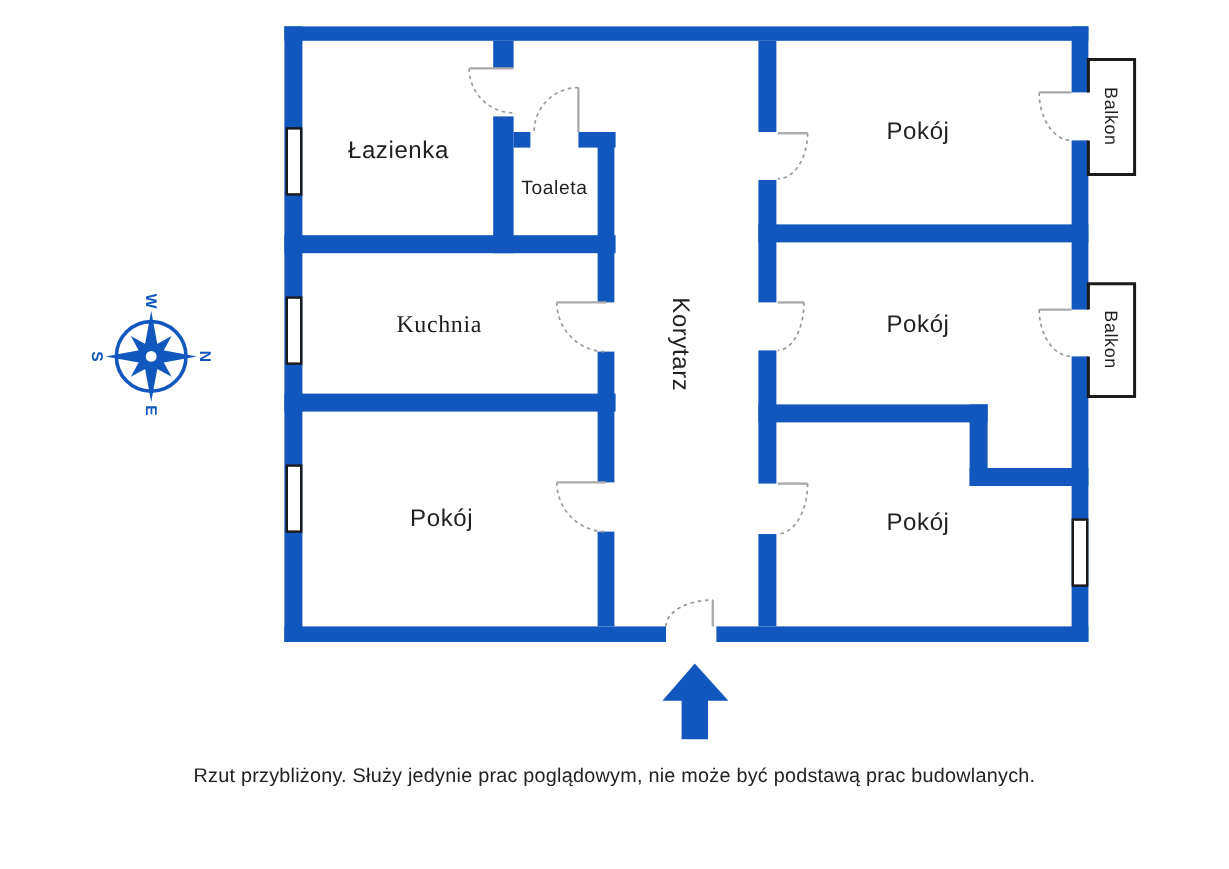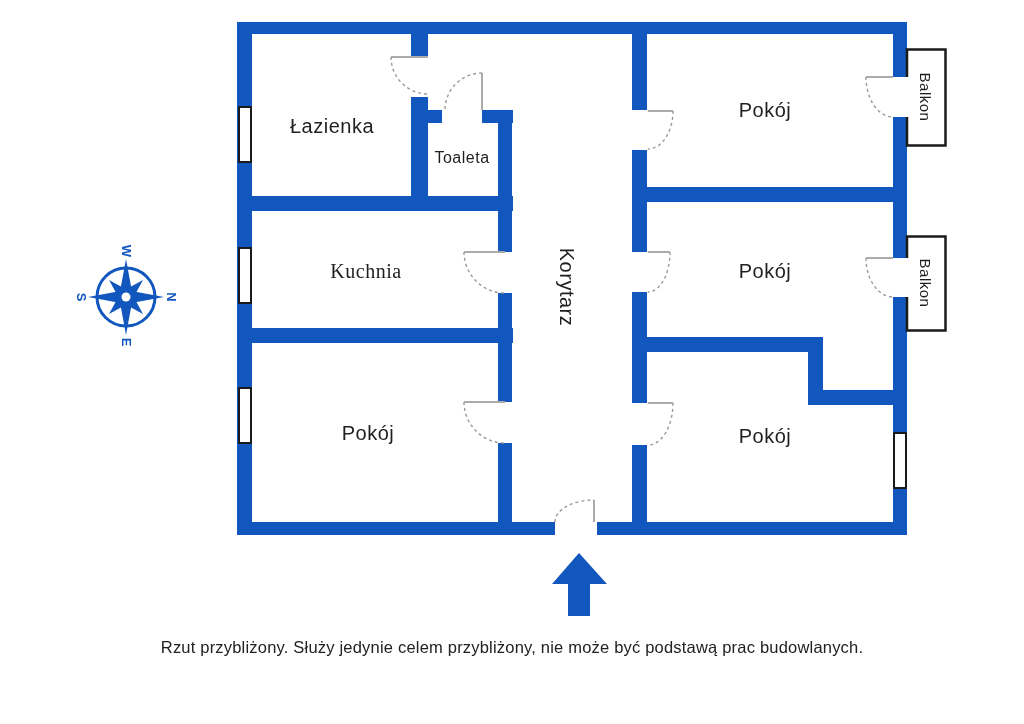--- a/index.html
+++ b/index.html
@@ -132,14 +132,14 @@
   <div class="room-label" style="left:765px;top:271px;">Pokój</div>
   <div class="room-label" style="left:765px;top:436px;">Pokój</div>
   <div class="balkon-label" style="left:925px;top:97px;">Balkon</div>
   <div class="balkon-label" style="left:925px;top:283px;">Balkon</div>
 
   <div class="compass-letter" style="left:126px;top:251px;">W</div>
   <div class="compass-letter" style="left:171px;top:297px;">N</div>
   <div class="compass-letter" style="left:126px;top:342px;">E</div>
   <div class="compass-letter" style="left:81px;top:297px;">S</div>
 
-  <div class="caption">Rzut przybliżony. Służy jedynie celem przybliżony, nie może być podstawą prac budowlanych.</div>
+  <div class="caption">Rzut przybliżony. Służy jedynie prac poglądowym, nie może być podstawą prac budowlanych.</div>
 </div>
 
 </body></html>

